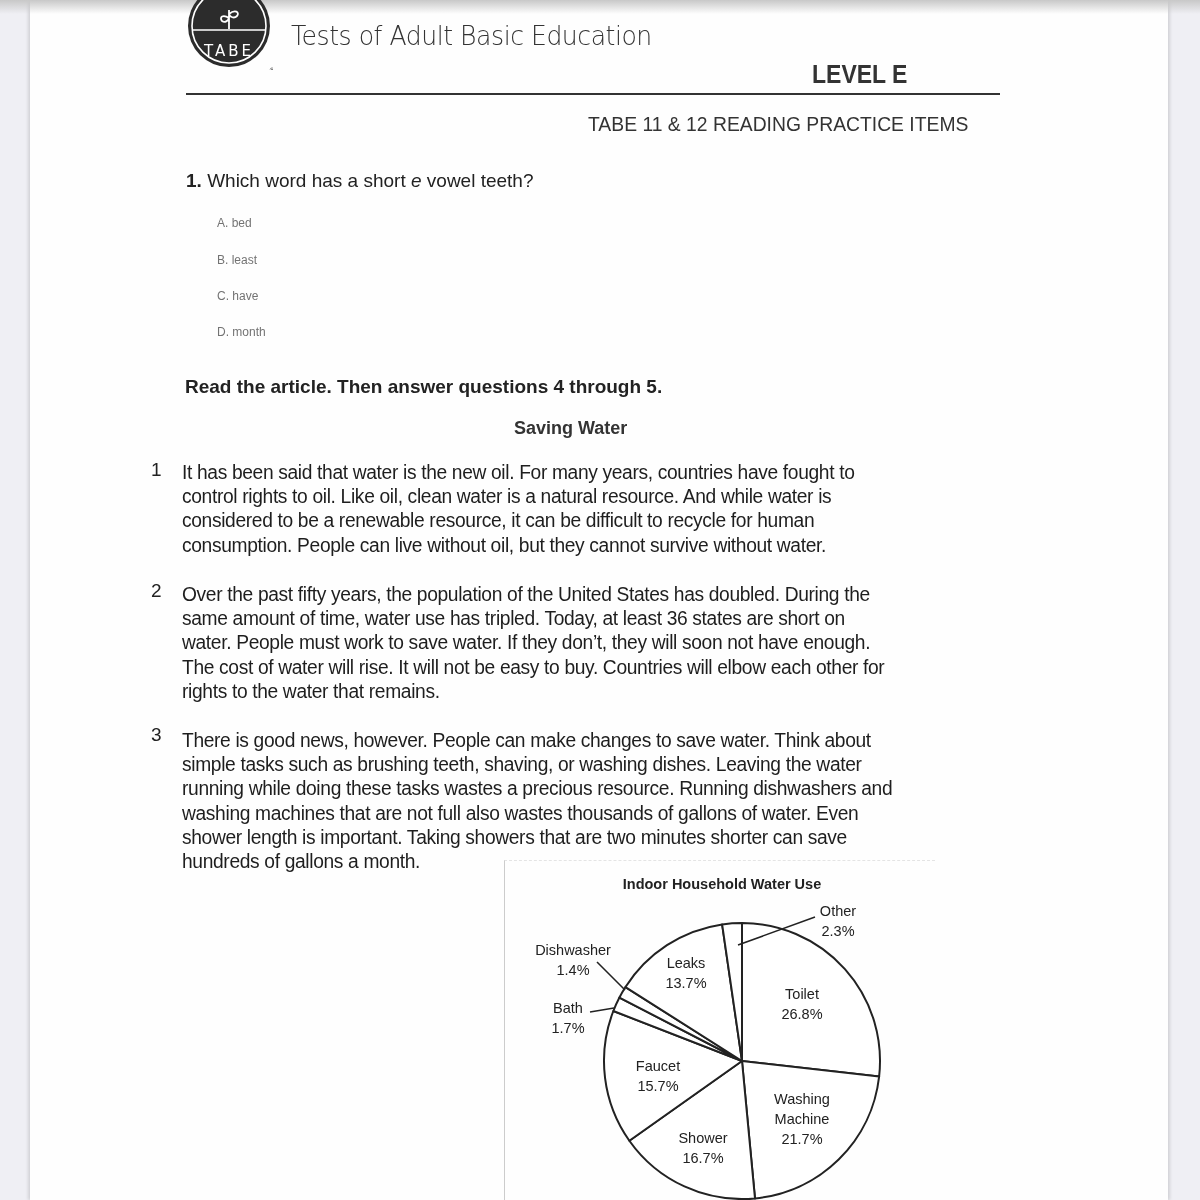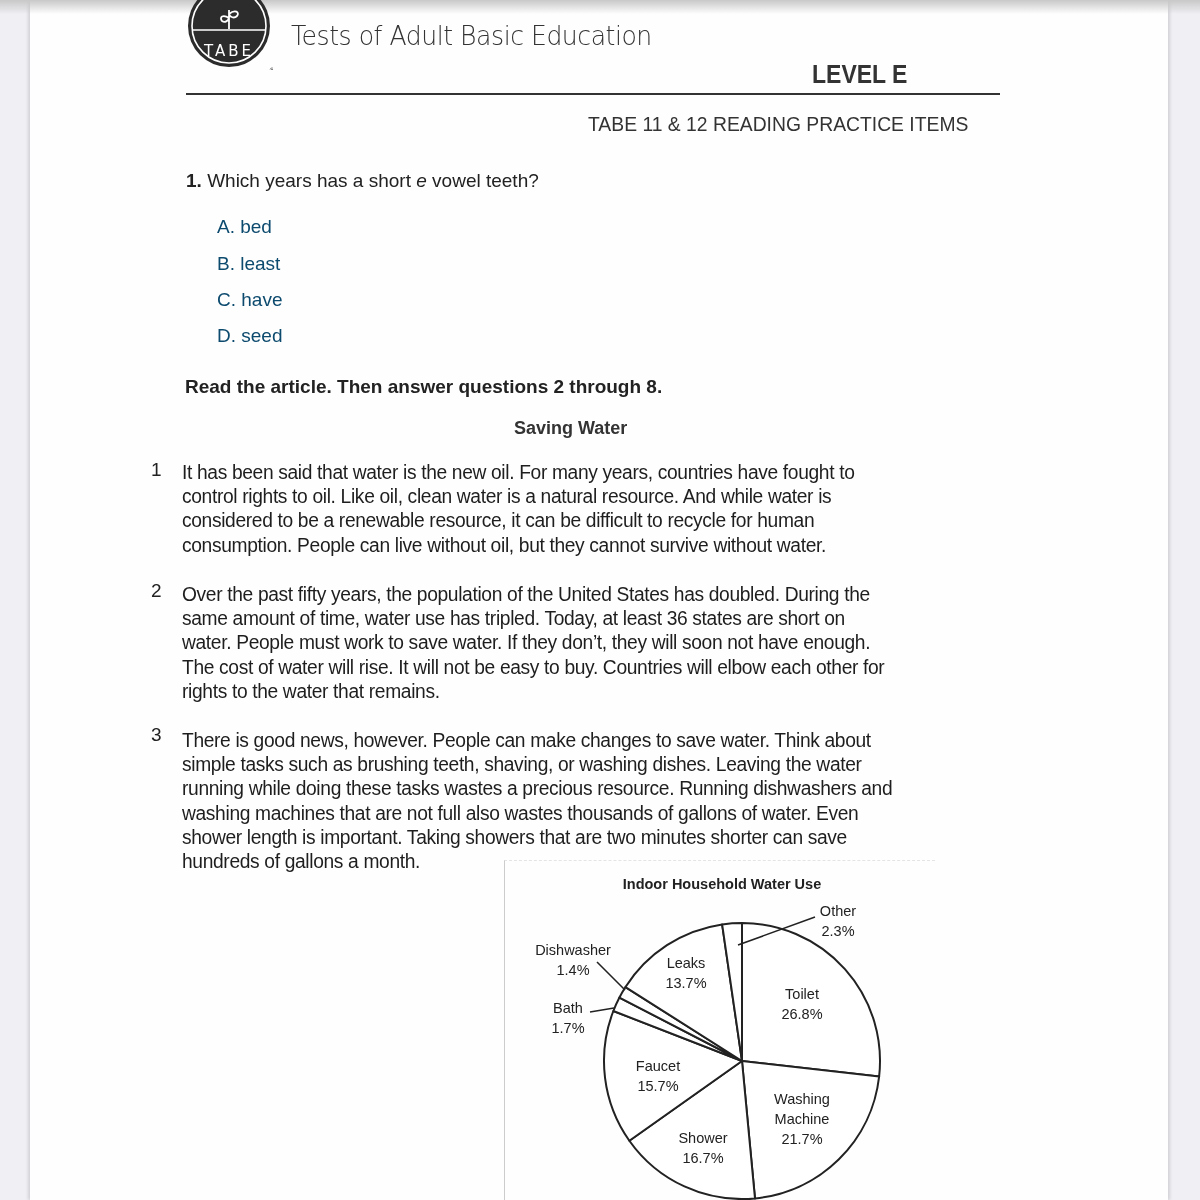--- a/index.html
+++ b/index.html
@@ -35,21 +35,21 @@
   }
   .rule {
     left: 186px; top: 93px; width: 814px; height: 0; border-top: 2.5px solid #333;
   }
   .subhead {
     left: 588px; top: 112px; font-size: 21px; color: #333;
     transform: scaleX(0.92); transform-origin: left;
   }
   .q1 { left: 186px; top: 170px; font-size: 19px; color: #222; }
   .q1 .num { font-weight: bold; }
-  .opt { left: 217px; font-size: 19px; color: #0c4a6e; }
+  .opt { left: 217px; font-size: 12px; color: #737373; }
   .instr { left: 185px; top: 376px; font-size: 19px; font-weight: bold; color: #222; }
   .article-title { left: 514px; top: 418px; font-size: 18px; font-weight: bold; color: #333; }
   .para-num { left: 151px; font-size: 19px; color: #222; }
   .para {
     left: 182px; width: 830px; font-size: 19.5px; line-height: 24.2px; color: #1e1e1e;
     font-family: "Liberation Sans", sans-serif;
     letter-spacing: -0.35px;
     transform: scaleX(0.985); transform-origin: left top;
   }
   .chart-frame {
@@ -74,40 +74,40 @@
   <text x="44" y="60" text-anchor="middle" fill="#fff" font-size="15" font-family="DejaVu Sans, sans-serif" letter-spacing="3">TABE</text>
   <text x="84" y="76" fill="#333" font-size="6" font-family="DejaVu Sans, sans-serif">®</text>
 </svg>
 <div class="abs brand-title">Tests of Adult Basic Education</div>
 <div class="abs level">LEVEL E</div>
 <div class="abs rule"></div>
 <div class="abs subhead">TABE 11 &amp; 12 READING PRACTICE ITEMS</div>
 
 <div class="abs q1">
   <span class="num">1.</span>
-  <span>Which years has a short </span><i>e</i><span> vowel teeth?</span>
+  <span>Which word has a short </span><i>e</i><span> vowel teeth?</span>
 </div>
 <div class="abs opt" style="top:216px">
   <span>A.</span>
   <span>bed</span>
 </div>
 <div class="abs opt" style="top:253px">
   <span>B.</span>
   <span>least</span>
 </div>
 <div class="abs opt" style="top:289px">
   <span>C.</span>
   <span>have</span>
 </div>
 <div class="abs opt" style="top:325px">
   <span>D.</span>
-  <span>seed</span>
+  <span>month</span>
 </div>
 
-<div class="abs instr">Read the article. Then answer questions 2 through 8.</div>
+<div class="abs instr">Read the article. Then answer questions 4 through 5.</div>
 <div class="abs article-title">Saving Water</div>
 
 <div class="abs para-num" style="top:459px">1</div>
 <div class="abs para" style="top:460px">
   <div>It has been said that water is the new oil. For many years, countries have fought to</div>
   <div>control rights to oil. Like oil, clean water is a natural resource. And while water is</div>
   <div>considered to be a renewable resource, it can be difficult to recycle for human</div>
   <div>consumption. People can live without oil, but they cannot survive without water.</div>
 </div>
 

